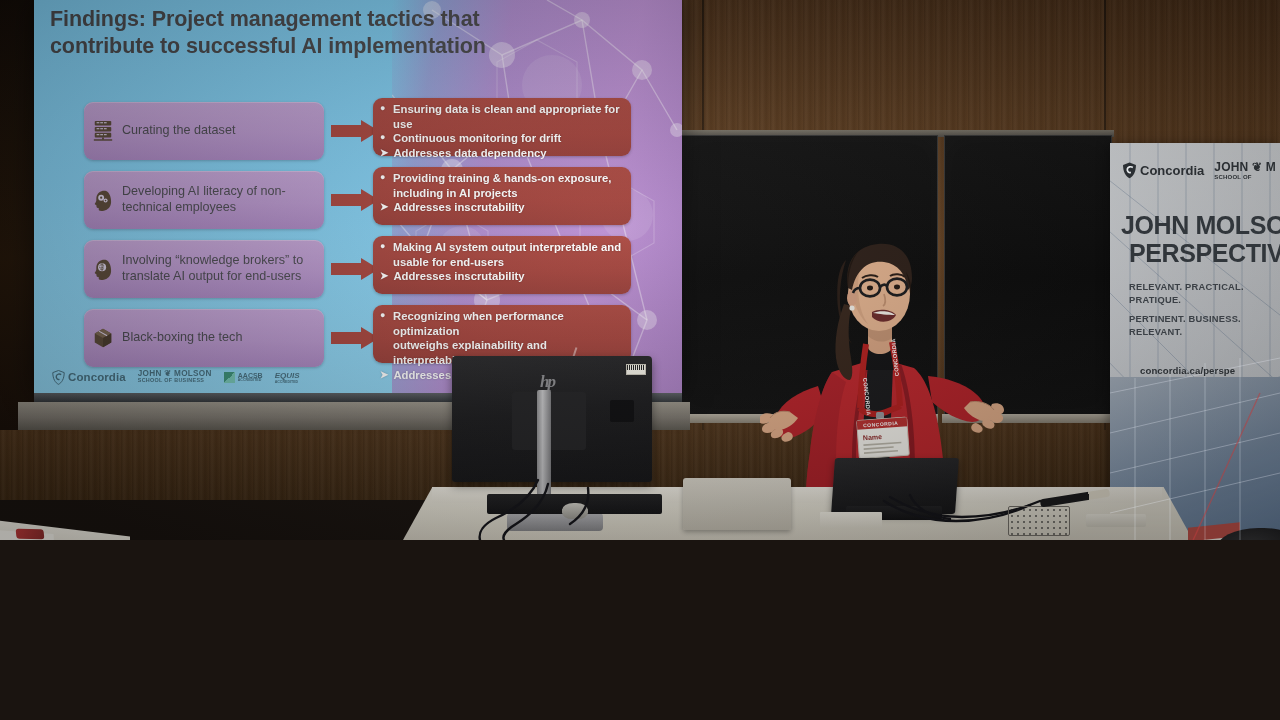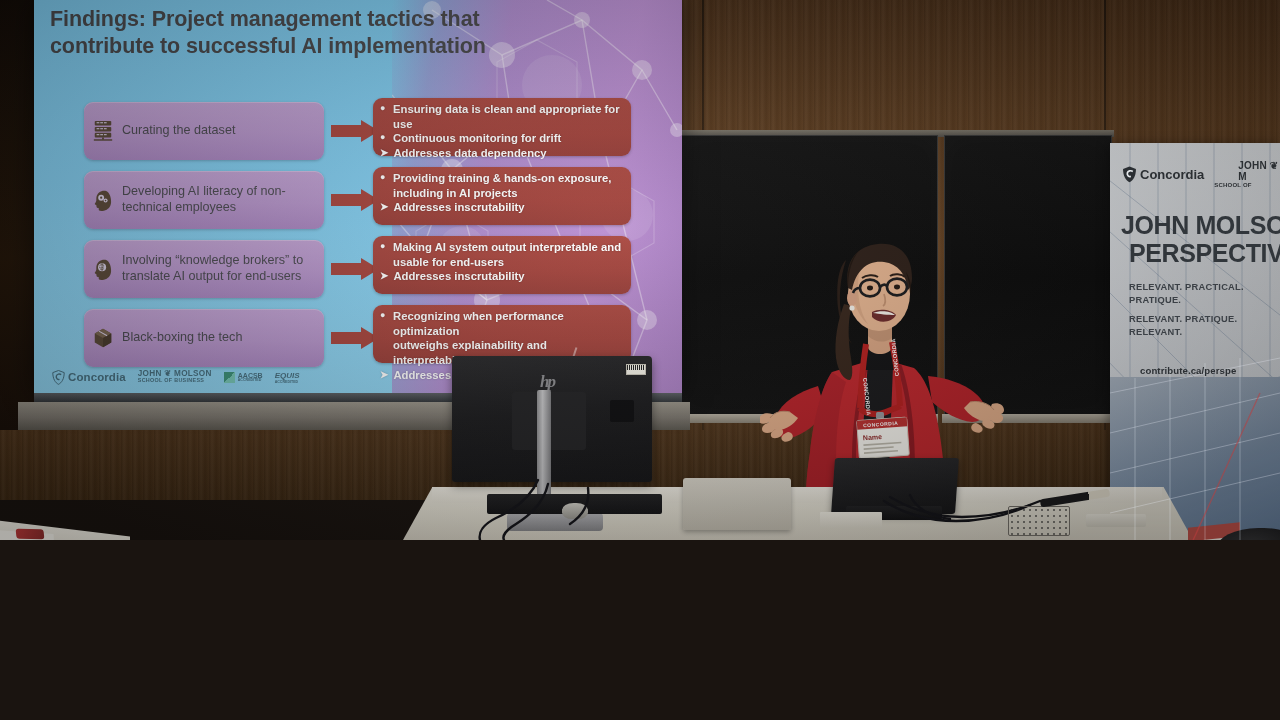--- a/index.html
+++ b/index.html
@@ -178,21 +178,21 @@
     position:absolute; left:1110px; top:143px; width:170px; height:404px;
     background:linear-gradient(175deg,#e6e9ec 0%,#dcdfe3 40%,#cfd4d9 100%);
     overflow:hidden; box-shadow:-3px 0 10px rgba(0,0,0,.35);
   }
   #banner .bn-lines { position:absolute; inset:0; }
   #banner .bn-logos { position:absolute; left:12px; top:18px;
                       display:flex; align-items:center; gap:10px; }
   .bn-conc { display:flex; align-items:center; gap:3px; }
   .bn-conc .cname { font-size:13px; font-weight:600; color:#2b2f33; }
   .bn-jm { line-height:1.05; }
-  .bn-jm .l1 { font-size:10px; font-weight:800; color:#2b2f33; letter-spacing:.2px;padding-left:24px; }
+  .bn-jm .l1 { font-size:12px; font-weight:800; color:#2b2f33; letter-spacing:.2px; }
   .bn-jm .l2 { font-size:6px; font-weight:700; color:#2b2f33; letter-spacing:.2px; }
   #banner .bn-h1 { position:absolute; left:11px; top:68px; font-size:25px;
                    font-weight:800; color:#31363b; letter-spacing:-.4px; white-space:nowrap; }
   #banner .bn-h2 { position:absolute; left:19px; top:96px; font-size:25px;
                    font-weight:800; color:#31363b; letter-spacing:-.4px; white-space:nowrap; }
   #banner .bn-s1 { position:absolute; left:19px; top:138px; font-size:9.3px;
                    font-weight:700; color:#3b4046; letter-spacing:.25px; line-height:1.35; }
   #banner .bn-s2 { position:absolute; left:19px; top:170px; font-size:9.3px;
                    font-weight:700; color:#3b4046; letter-spacing:.25px; line-height:1.35; }
   #banner .bn-url { position:absolute; left:30px; top:222px; font-size:9.6px;
@@ -658,24 +658,24 @@
       </span>
     </div>
 
     <div class="bn-h1" style="z-index:3;">JOHN MOLSO</div>
     <div class="bn-h2" style="z-index:3;">PERSPECTIVE</div>
     <div class="bn-s1" style="z-index:3;">
       <div>RELEVANT. PRACTICAL.</div>
       <div>PRATIQUE.</div>
     </div>
     <div class="bn-s2" style="z-index:3;">
-      <div>RELEVANT. PRATIQUE.</div>
+      <div>PERTINENT. BUSINESS.</div>
       <div>RELEVANT.</div>
     </div>
-    <div class="bn-url" style="z-index:3;">contribute.ca/perspe</div>
+    <div class="bn-url" style="z-index:3;">concordia.ca/perspe</div>
   </div>
 
   <div id="person">
     <svg viewBox="0 0 250 280">
 
       <path d="M58,170 C38,176 22,186 16,200 C10,214 18,224 30,222 C44,219 56,208 66,196 Z" fill="#b9232a"></path>
 
       <path d="M168,160 C190,162 210,170 220,182 C230,194 224,206 212,206 C198,205 184,196 172,186 Z" fill="#b9232a"></path>
 
       <path d="M72,156 C62,170 54,200 50,236 C46,262 46,278 46,280 L186,280

